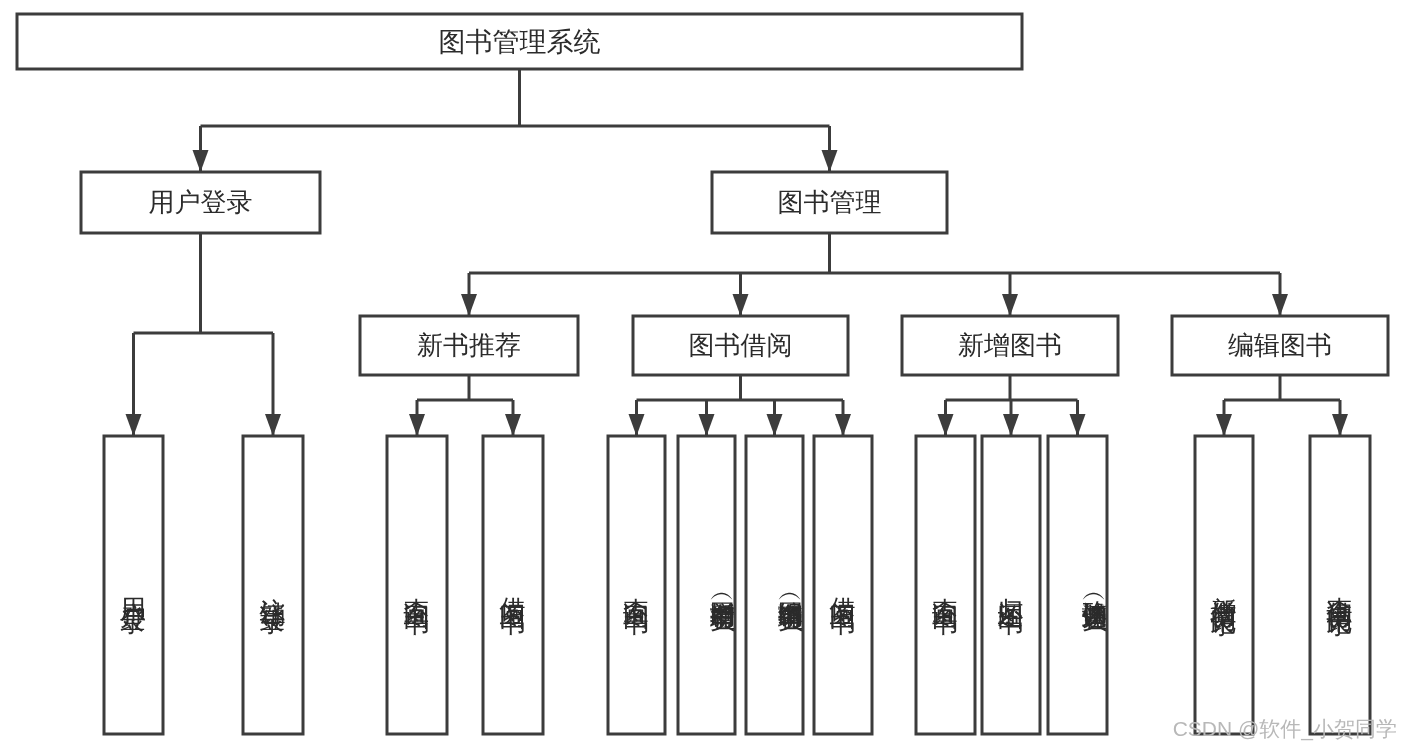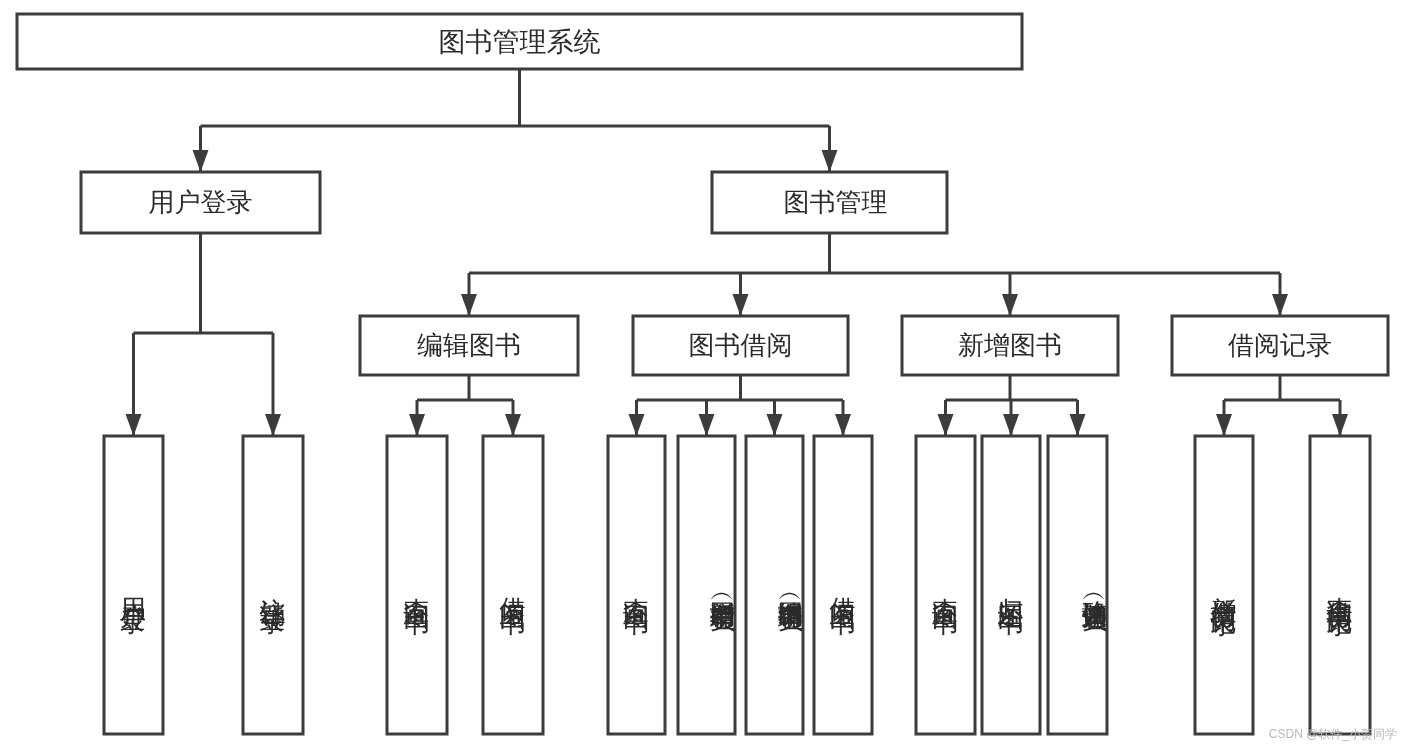--- a/index.html
+++ b/index.html
@@ -8,21 +8,21 @@
     width:1405px;height:747px;overflow:hidden;
   }
   #diagram-root{position:relative;width:1405px;height:747px;background:#fff;border-radius:32px;}
   svg#flow{position:absolute;left:0;top:0;width:1405px;height:747px;display:block;}
   .node-rect{fill:#ffffff;stroke:#3c3c3c;stroke-width:3;}
   .connector{stroke:#3c3c3c;stroke-width:3;fill:none;stroke-linecap:butt;}
   .arrow-head{fill:#3c3c3c;stroke:none;}
   .watermark{
     position:absolute;right:8px;bottom:4px;
     font-family:"Liberation Sans","DejaVu Sans",sans-serif;
-    font-size:12px;color:#b8b8b8;white-space:nowrap;
+    font-size:21px;color:#b8b8b8;white-space:nowrap;
     user-select:none;pointer-events:none;
   }
   .vbox-text{
     position:absolute;
     writing-mode:vertical-rl;
     text-orientation:upright;
     font-family:"Liberation Sans","DejaVu Sans",sans-serif;
     font-size:26px;line-height:1.0;letter-spacing:4px;
     color:#2b2b2b;text-align:center;white-space:nowrap;
   }
@@ -154,25 +154,25 @@
         </g>
         <g>
           <rect x="1310" y="436" width="60" height="298" class="node-rect"></rect>
         </g>
       </g>
   </svg>
 
   <div id="label-layer">
       <div class="hbox-text" style="left: 17px; top: 14px; width: 1005px; height: 55px; font-size: 27px;">图书管理系统</div>
       <div class="hbox-text" style="left: 81px; top: 172px; width: 239px; height: 61px;">用户登录</div>
-      <div class="hbox-text" style="left: 712px; top: 172px; width: 235px; height: 61px; padding-left: 6px;">图书管理</div>
-      <div class="hbox-text" style="left: 360px; top: 316px; width: 218px; height: 59px;">编辑图书</div>
+      <div class="hbox-text" style="left: 712px; top: 172px; width: 235px; height: 61px;">图书管理</div>
+      <div class="hbox-text" style="left: 360px; top: 316px; width: 218px; height: 59px;">新书推荐</div>
       <div class="hbox-text" style="left: 633px; top: 316px; width: 215px; height: 58px;">图书借阅</div>
       <div class="hbox-text" style="left: 902px; top: 316px; width: 216px; height: 59px;">新增图书</div>
-      <div class="hbox-text" style="left: 1172px; top: 316px; width: 216px; height: 59px;">借阅记录</div>
+      <div class="hbox-text" style="left: 1172px; top: 316px; width: 216px; height: 59px;">编辑图书</div>
       <div class="vbox-text" style="left: 104px; top: 440px; width: 59px; height: 290px; display: flex; align-items: center; justify-content: center;">用户登录</div>
       <div class="vbox-text" style="left: 243px; top: 440px; width: 60px; height: 290px; display: flex; align-items: center; justify-content: center;">注销登录</div>
       <div class="vbox-text" style="left: 387px; top: 440px; width: 60px; height: 290px; display: flex; align-items: center; justify-content: center;">查询图书</div>
       <div class="vbox-text" style="left: 483px; top: 440px; width: 60px; height: 290px; display: flex; align-items: center; justify-content: center;">借阅图书</div>
       <div class="vbox-text" style="left: 608px; top: 440px; width: 57px; height: 290px; display: flex; align-items: center; justify-content: center;">查询图书</div>
       <div class="vbox-text" style="left: 678px; top: 440px; width: 57px; height: 290px; display: flex; align-items: flex-start; justify-content: center; font-size: 25px; letter-spacing: 1px;">新增图书（管理员）</div>
       <div class="vbox-text" style="left: 746px; top: 440px; width: 57px; height: 290px; display: flex; align-items: flex-start; justify-content: center; font-size: 25px; letter-spacing: 1px;">编辑图书（管理员）</div>
       <div class="vbox-text" style="left: 814px; top: 440px; width: 58px; height: 290px; display: flex; align-items: center; justify-content: center;">借阅图书</div>
       <div class="vbox-text" style="left: 916px; top: 440px; width: 59px; height: 290px; display: flex; align-items: center; justify-content: center;">查询图书</div>
       <div class="vbox-text" style="left: 982px; top: 440px; width: 58px; height: 290px; display: flex; align-items: center; justify-content: center;">归还图书</div>

